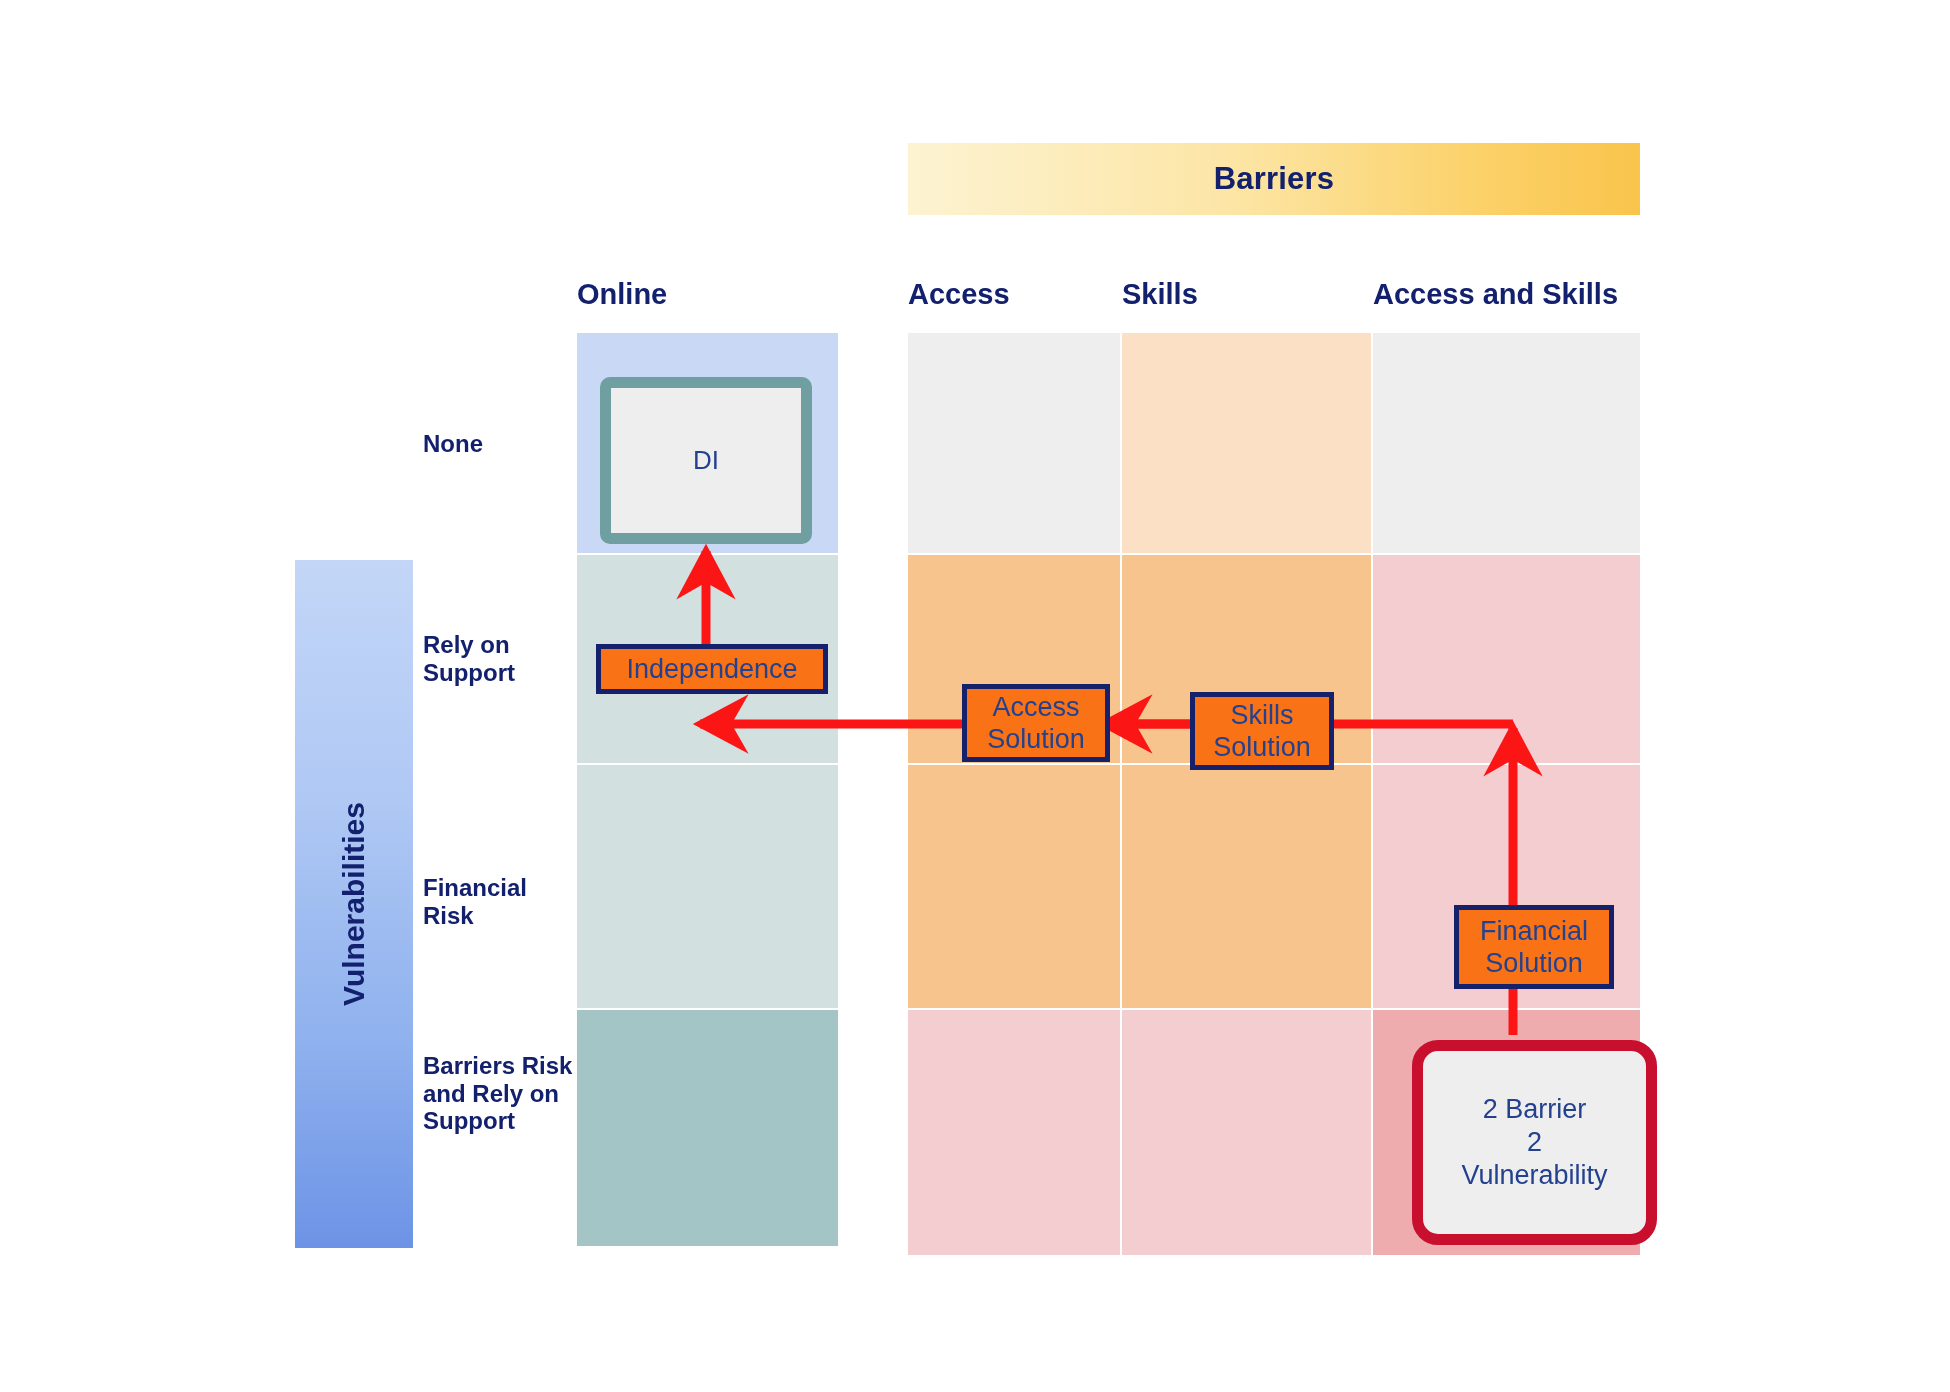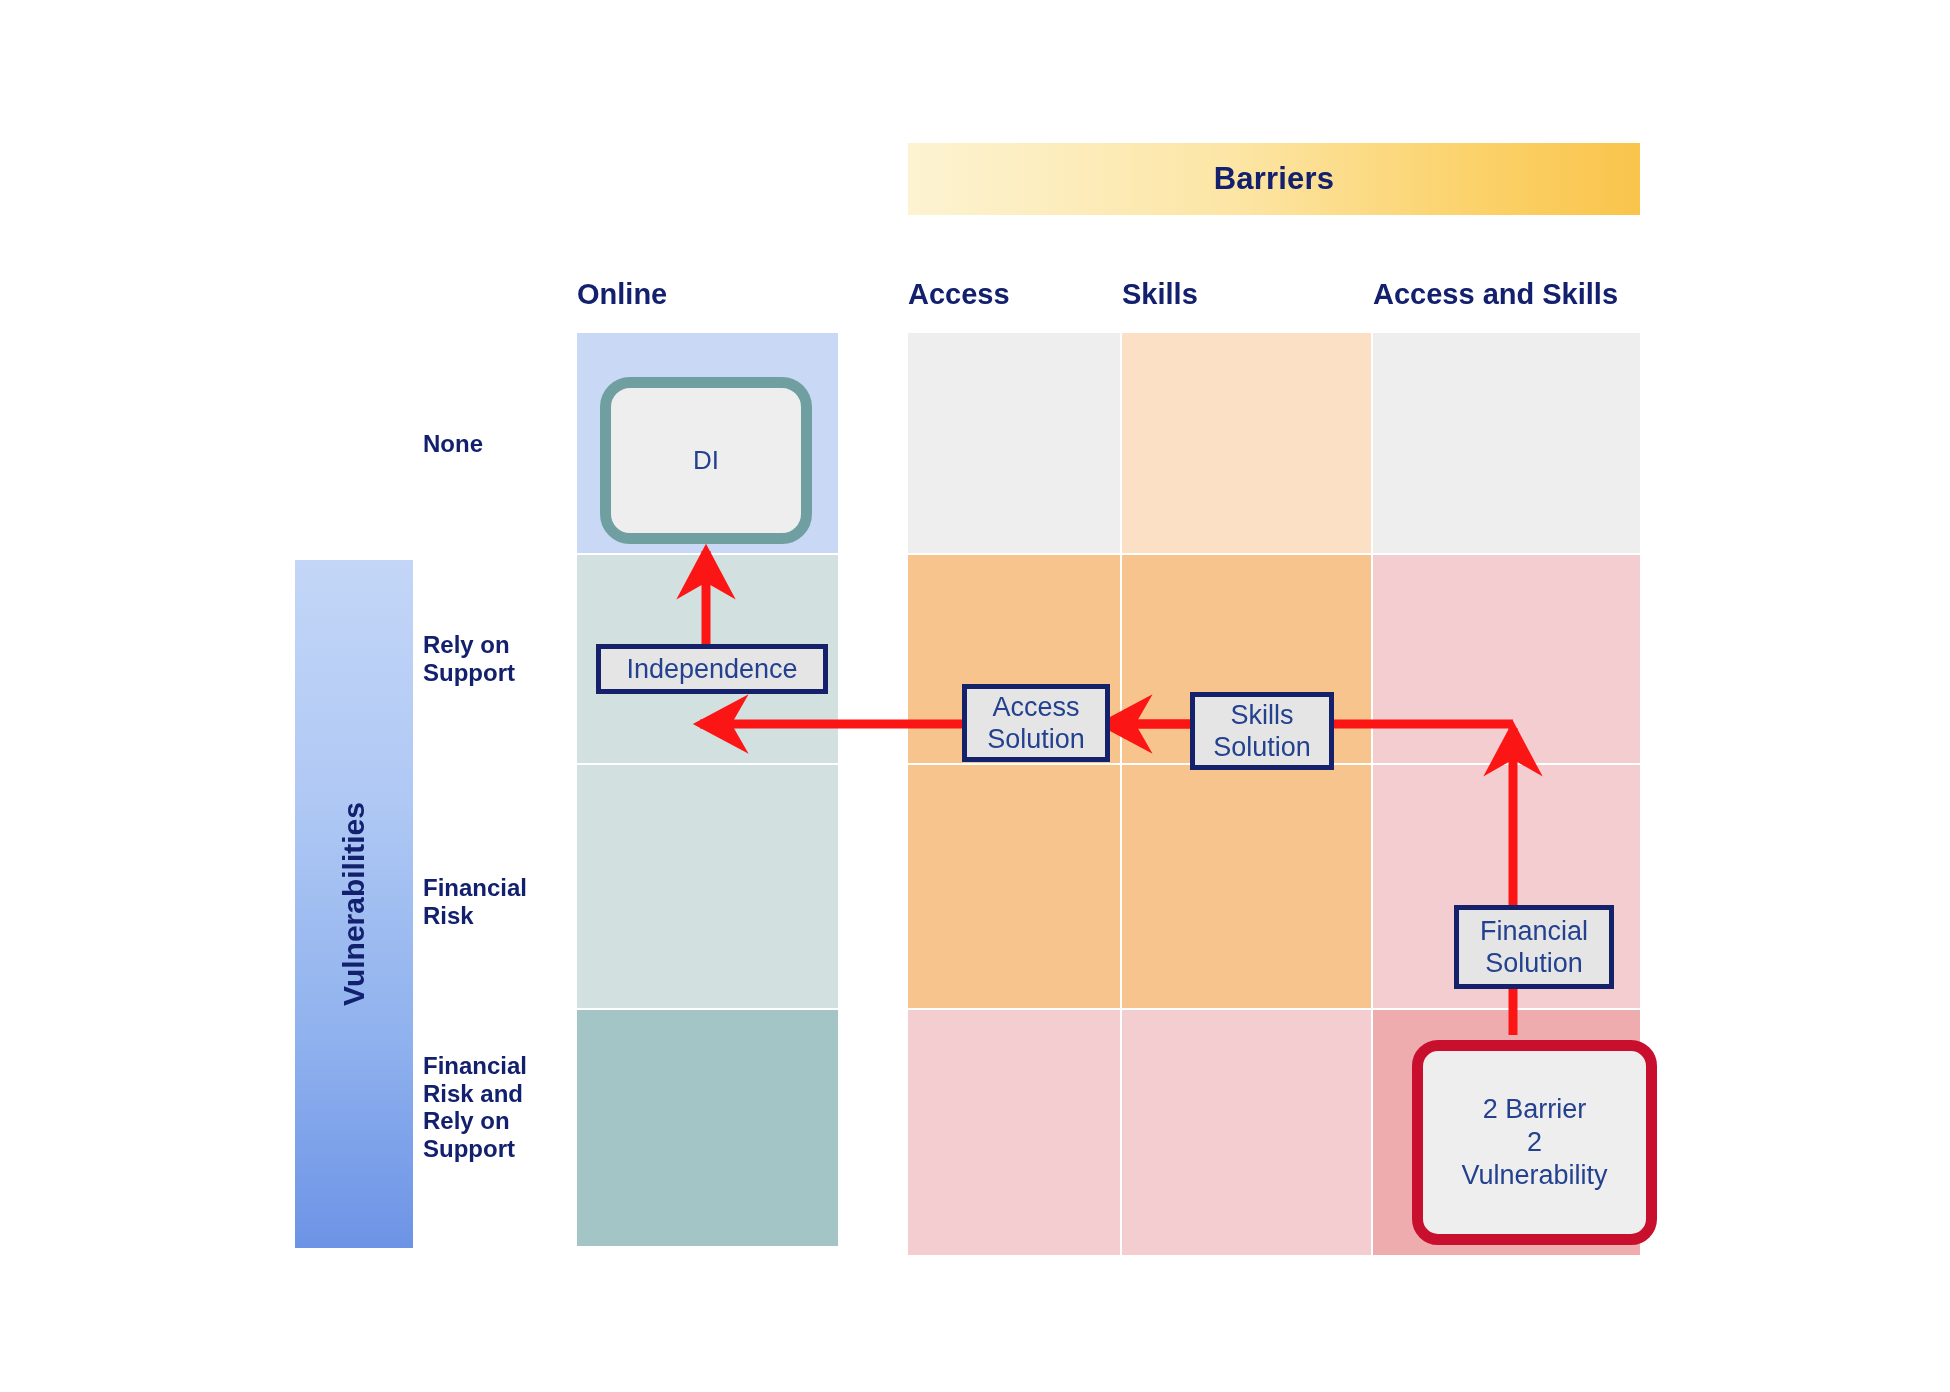--- a/index.html
+++ b/index.html
@@ -98,34 +98,34 @@
     background: #eeeeee;
     box-sizing: border-box;
   }
   .node-box .node-text {
     font-size: 27px;
     color: #23418f;
     line-height: 1.22;
   }
   .node-di {
     border: 11px solid #6f9fa0;
-    border-radius: 30px;
+    border-radius: 10px;
   }
   .node-di .node-text { font-size: 26px; }
   .node-2b2v {
     border: 11px solid #c8102e;
     border-radius: 26px;
     margin-left: 27px;
   }
   .node-2b2v .node-text { font-size: 27px; }
 
   
   .label-box {
     position: absolute;
-    background: #e5e5e5;
+    background: #f97316;
     border: 5px solid #15216b;
     box-sizing: border-box;
     display: flex;
     align-items: center;
     justify-content: center;
     text-align: center;
     z-index: 40;
   }
   .label-box .lb-text {
     font-size: 27px;
@@ -158,21 +158,21 @@
   </div>
 
   <div class="col-head" style="left:577px; top:278px; width:261px;">Online</div>
   <div class="col-head" style="left:908px; top:278px; width:214px;">Access</div>
   <div class="col-head" style="left:1122px; top:278px; width:251px;">Skills</div>
   <div class="col-head" style="left:1373px; top:278px; width:267px;">Access and Skills</div>
 
   <div class="row-label" style="top:430px;">None</div>
   <div class="row-label" style="top:631px;">Rely on Support</div>
   <div class="row-label" style="top:861px;margin-top:13px;">Financial Risk</div>
-  <div class="row-label" style="top:1052px;">Financial Risk and Rely on Support</div>
+  <div class="row-label" style="top:1052px;">Barriers Risk and Rely on Support</div>
 
   <div class="cell" style="left:577px; top:333px;  width:261px; height:220px; background:#c9d8f5;"></div>
   <div class="cell" style="left:577px; top:555px;  width:261px; height:208px; background:#d3e0e0;"></div>
   <div class="cell" style="left:577px; top:765px;  width:261px; height:243px; background:#d3e0e0;"></div>
   <div class="cell" style="left:577px; top:1010px; width:261px; height:236px; background:#a4c5c6;"></div>
 
   <div class="cell" style="left:908px;  top:333px; width:212px; height:220px; background:#eeeeee;"></div>
   <div class="cell" style="left:1122px; top:333px; width:249px; height:220px; background:#fbe0c6;"></div>
   <div class="cell" style="left:1373px; top:333px; width:267px; height:220px; background:#eeeeee;"></div>
 

